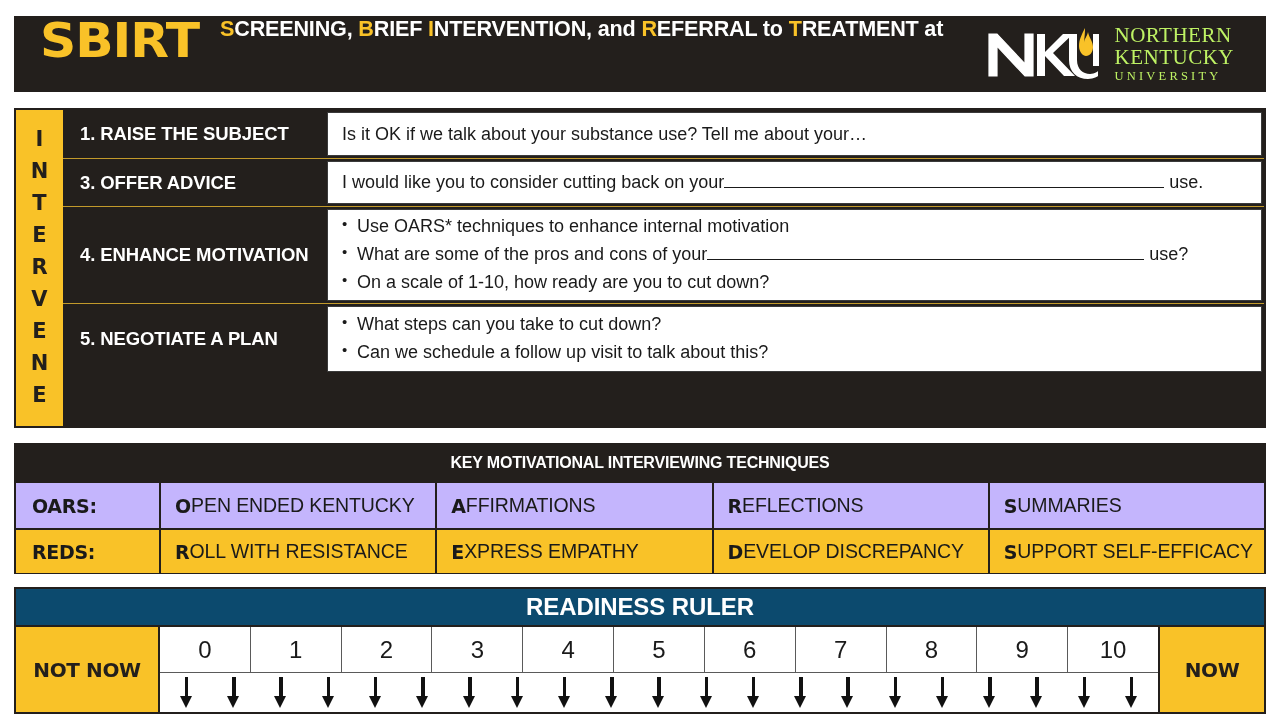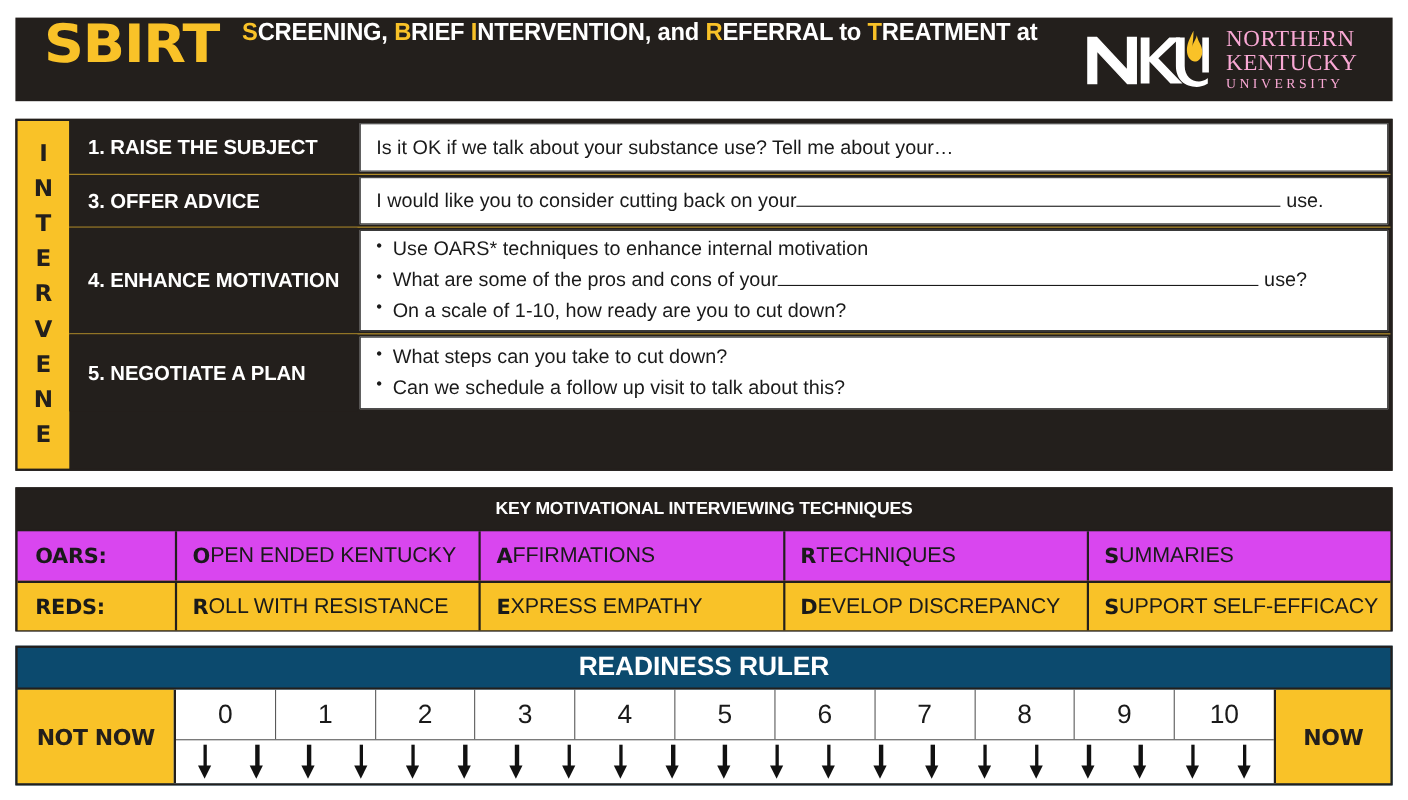--- a/index.html
+++ b/index.html
@@ -63,21 +63,21 @@
     padding-right: 18px;
   }
   .nku-mark {
     position: relative;
     width: 116px;
     height: 56px;
   }
   .nku-mark svg { display: block; }
   .nku-words {
     margin-left: 14px;
-    color: #f9a8d4;
+    color: #bef264;
     font-family: "Liberation Serif", serif;
     line-height: 1.02;
   }
   .nku-words .l1, .nku-words .l2 {
     font-size: 21px;
     letter-spacing: 0.5px;
     display: block;
   }
   .nku-words .l3 {
     font-size: 12.5px;
@@ -203,21 +203,21 @@
   }
   .mi-table {
     display: flex;
     flex-direction: column;
     border-top: 2px solid #231f1c;
   }
   .mi-row {
     display: flex;
     height: 45px;
   }
-  .mi-row.oars { background: #d946ef; }
+  .mi-row.oars { background: #c4b5fd; }
   .mi-row.reds { background: #F9C228; border-top: 2px solid #231f1c; }
   .mi-key {
     flex: 0 0 145px;
     display: flex;
     align-items: center;
     padding-left: 16px;
     font-family: "DejaVu Sans", sans-serif;
     font-weight: bold;
     font-size: 19px;
     color: #1a1a1a;
@@ -429,21 +429,21 @@
         <div class="mi-cell">
             <span class="cap">O</span>
             <span>PEN ENDED KENTUCKY</span>
           </div>
         <div class="mi-cell">
             <span class="cap">A</span>
             <span>FFIRMATIONS</span>
           </div>
         <div class="mi-cell">
             <span class="cap">R</span>
-            <span>TECHNIQUES</span>
+            <span>EFLECTIONS</span>
           </div>
         <div class="mi-cell">
             <span class="cap">S</span>
             <span>UMMARIES</span>
           </div>
       </div>
 
       <div class="mi-row reds">
         <div class="mi-key">REDS:</div>
         <div class="mi-cell">

